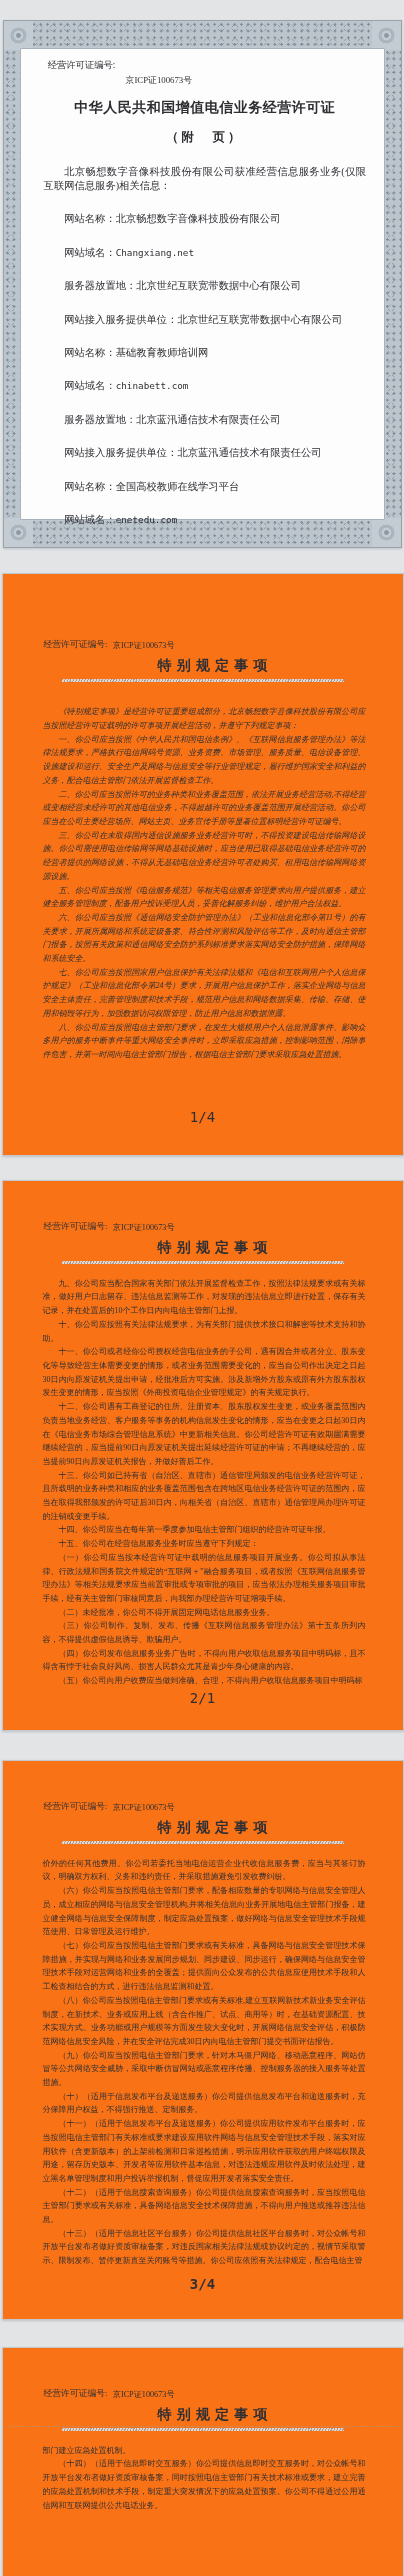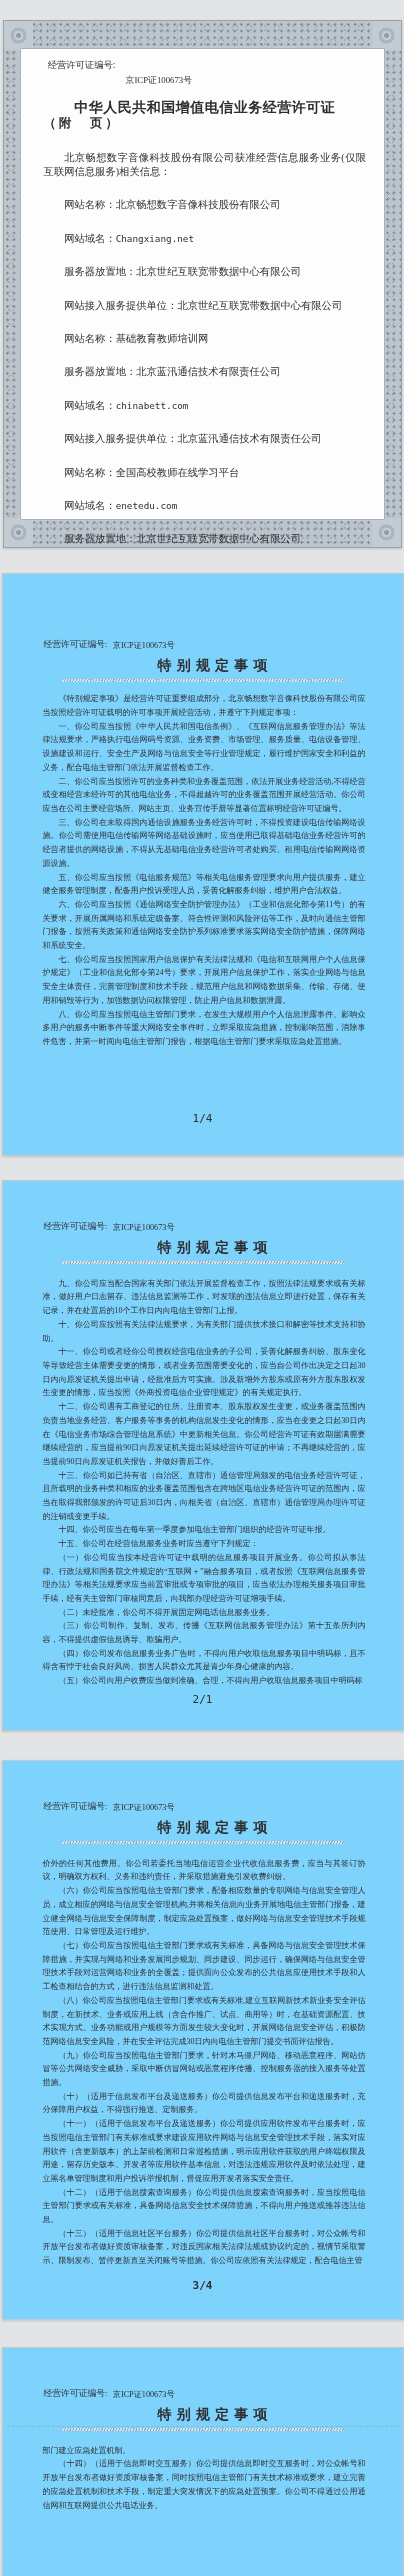--- a/index.html
+++ b/index.html
@@ -6,21 +6,21 @@
   html,body { width:405px; }
   body {
     height:2873px;
     position:relative;
     background:#e2e4e6;
     font-family:"Liberation Serif","DejaVu Serif",serif;
     color:#2f2f33;
   }
   .page {
     position:absolute;
-    background:#7dd3fc;
+    background:#f97316;
     border:0.5px solid #c2c8cd;
     box-shadow:0 1px 2.1px rgba(90,100,110,.25);
     overflow:hidden;
   }
   
   #p1 { left:2.6px; top:19.6px; width:399px; height:528px; border-color:#9aa3ab; }
   .band {
     position:absolute;
     background-color:#bcc5cc;
     background-image:
@@ -44,21 +44,21 @@
     padding:9.3px 17.5px 0 23px;
     font-size:10.3px; line-height:14.4px;
   }
   .cover-hdr { margin-left:4.1px; font-size:9.3px; }
   .cover-number { margin-left:82px; font-size:8.8px; margin-top:1px; }
   .cover-title {
     margin-top:13.4px; text-align:center;
     font-size:14px; font-weight:bold; letter-spacing:0.5px;
   }
   .cover-subtitle {
-    margin-top:0; 
+    margin-top:14px; text-align:center;
     font-size:12.4px; font-weight:bold; letter-spacing:3.1px;
   }
   .cover-intro { margin-top:20.6px; text-indent:2em; text-align:justify; }
   .cover-line  { margin-top:19px; text-indent:2em; text-align:justify; }
   .cover-line .latin { font-family:"DejaVu Sans Mono","Liberation Mono",monospace; font-size:9.3px; }
   
   #p2 { left:1.5px; top:573px; width:402px; height:583px; padding-top:65px; }
   #p3 { left:1.5px; top:1180px; width:402px; height:551px; padding-top:40px; }
   #p4 { left:1.5px; top:1760px; width:402px; height:560px; padding-top:40px; }
   #p5 { left:1.5px; top:2347px; width:402px; height:526px; padding-top:40px; }
@@ -71,26 +71,26 @@
   .squiggle {
     width:282px; height:3.6px; margin:3.6px auto 0;
     background:repeating-linear-gradient(115deg, #98a1aa 0, #98a1aa 1px, #e3e7ea 1px, #e3e7ea 2.6px);
     opacity:.85;
   }
   .prov-body {
     margin:12.4px 37px 0 40px;
     font-size:8px; line-height:13.7px;
     text-align:justify;
   }
-  #p2 .prov-body { margin-top:10px; }
+  #p2 .prov-body { margin-top:23px;font-style:italic; }
   .para { text-indent:2em; }
   .para.cont { text-indent:0; }
   .page-num {
     position:absolute; left:0; right:0; text-align:center;
-    font-size:11px; font-family:"DejaVu Sans Mono","Liberation Mono",monospace;margin-top:8px;
+    font-size:14px; font-family:"DejaVu Sans Mono","Liberation Mono",monospace;margin-top:8px;
   }
   #p2 .page-num{ bottom:30px; } #p3 .page-num{ bottom:24px; }
   #p4 .page-num{ bottom:27px;font-weight:bold; }
   .artifact { position:absolute; left:4.1px; right:4.1px; }
   .artifact-1 { top:78px; border-top:0.5px dashed rgba(150,158,165,.55); }
 </style>
 </head>
 <body>
 
 <section class="page" id="p1">
@@ -108,22 +108,22 @@
     <div class="cover-number">京ICP证100673号</div>
     <h1 class="cover-title">中华人民共和国增值电信业务经营许可证</h1>
     <div class="cover-subtitle">（附　页）</div>
     <p class="cover-intro">北京畅想数字音像科技股份有限公司获准经营信息服务业务(仅限互联网信息服务)相关信息：</p>
     <div id="websites">
         <p class="cover-line"><span>网站名称：</span><span>北京畅想数字音像科技股份有限公司</span></p>
         <p class="cover-line"><span>网站域名：</span><span class="latin">Changxiang.net</span></p>
         <p class="cover-line"><span>服务器放置地：</span><span>北京世纪互联宽带数据中心有限公司</span></p>
         <p class="cover-line"><span>网站接入服务提供单位：</span><span>北京世纪互联宽带数据中心有限公司</span></p>
         <p class="cover-line"><span>网站名称：</span><span>基础教育教师培训网</span></p>
+        <p class="cover-line"><span>网站域名：</span><span class="latin">chinabett.com</span></p>
         <p class="cover-line"><span>服务器放置地：</span><span>北京蓝汛通信技术有限责任公司</span></p>
-        <p class="cover-line"><span>网站域名：</span><span class="latin">chinabett.com</span></p>
         <p class="cover-line"><span>网站接入服务提供单位：</span><span>北京蓝汛通信技术有限责任公司</span></p>
         <p class="cover-line"><span>网站名称：</span><span>全国高校教师在线学习平台</span></p>
         <p class="cover-line"><span>网站域名：</span><span class="latin">enetedu.com</span></p>
         <p class="cover-line"><span>服务器放置地：</span><span>北京世纪互联宽带数据中心有限公司</span></p>
         <p class="cover-line"><span>网站接入服务提供单位：</span><span>北京世纪互联宽带数据中心有限公司</span></p>
       </div>
   </div>
 </section>
 
 <section class="page" id="p2">
@@ -147,21 +147,21 @@
 
 <section class="page" id="p3">
   <div class="prov-header">
     <span class="hdr-label">经营许可证编号:</span><span class="hdr-value">京ICP证100673号</span>
   </div>
   <h2 class="prov-title">特别规定事项</h2>
   <div class="squiggle"></div>
   <div class="prov-body">
       <p class="para">九、你公司应当配合国家有关部门依法开展监督检查工作，按照法律法规要求或有关标准，做好用户日志留存、违法信息监测等工作，对发现的违法信息立即进行处置，保存有关记录，并在处置后的10个工作日内向电信主管部门上报。</p>
       <p class="para">十、你公司应按照有关法律法规要求，为有关部门提供技术接口和解密等技术支持和协助。</p>
-      <p class="para">十一、你公司或者经你公司授权经营电信业务的子公司，妥善化解服务纠纷、股东变化等导致经营主体需要变更的情形，或者业务范围需要变化的，应当自公司作出决定之日起30日内向原发证机关提出申请，经批准后方可实施。涉及新增外方股东或原有外方股东股权发生变更的情形，应当按照《外商投资电信企业管理规定》的有关规定执行。</p>
+      <p class="para">十一、你公司或者经你公司授权经营电信业务的子公司，遇有因合并或者分立、股东变化等导致经营主体需要变更的情形，或者业务范围需要变化的，应当自公司作出决定之日起30日内向原发证机关提出申请，经批准后方可实施。涉及新增外方股东或原有外方股东股权发生变更的情形，应当按照《外商投资电信企业管理规定》的有关规定执行。</p>
       <p class="para">十二、你公司遇有工商登记的住所、注册资本、股东股权发生变更，或业务覆盖范围内负责当地业务经营、客户服务等事务的机构信息发生变化的情形，应当在变更之日起30日内在《电信业务市场综合管理信息系统》中更新相关信息。你公司经营许可证有效期届满需要继续经营的，应当提前90日向原发证机关提出延续经营许可证的申请；不再继续经营的，应当提前90日向原发证机关报告，并做好善后工作。</p>
       <p class="para">十三、你公司如已持有省（自治区、直辖市）通信管理局颁发的电信业务经营许可证，且所载明的业务种类和相应的业务覆盖范围包含在跨地区电信业务经营许可证的范围内，应当在取得我部颁发的许可证后30日内，向相关省（自治区、直辖市）通信管理局办理许可证的注销或变更手续。</p>
       <p class="para">十四、你公司应当在每年第一季度参加电信主管部门组织的经营许可证年报。</p>
       <p class="para">十五、你公司在经营信息服务业务时应当遵守下列规定：</p>
       <p class="para">（一）你公司应当按本经营许可证中载明的信息服务项目开展业务。你公司拟从事法律、行政法规和国务院文件规定的“互联网＋”融合服务项目，或者按照《互联网信息服务管理办法》等相关法规要求应当前置审批或专项审批的项目，应当依法办理相关服务项目审批手续，经有关主管部门审核同意后，向我部办理经营许可证增项手续。</p>
       <p class="para">（二）未经批准，你公司不得开展固定网电话信息服务业务。</p>
       <p class="para">（三）你公司制作、复制、发布、传播《互联网信息服务管理办法》第十五条所列内容，不得提供虚假信息诱导、欺骗用户。</p>
       <p class="para">（四）你公司发布信息服务业务广告时，不得向用户收取信息服务项目中明码标，且不得含有悖于社会良好风尚、损害人民群众尤其是青少年身心健康的内容。</p>
       <p class="para">（五）你公司向用户收费应当做到准确、合理，不得向用户收取信息服务项目中明码标</p>
     </div>

